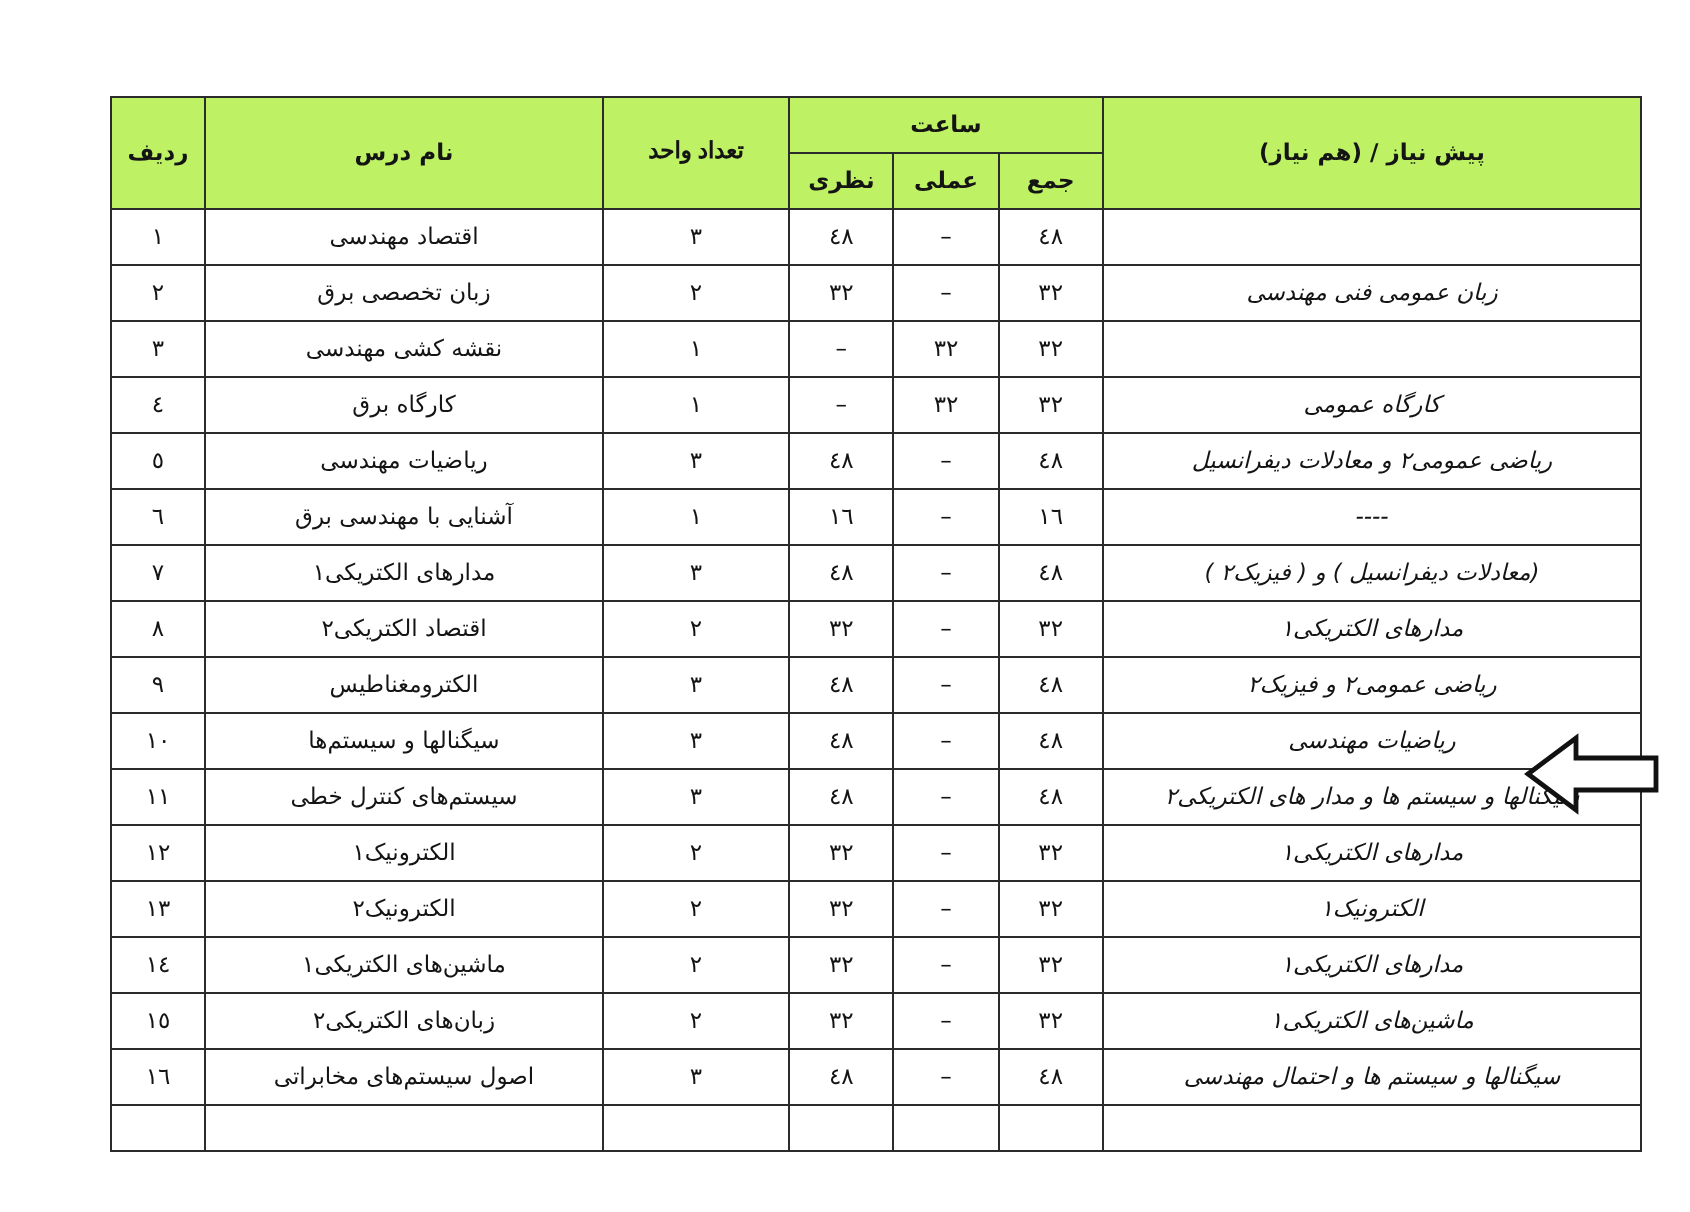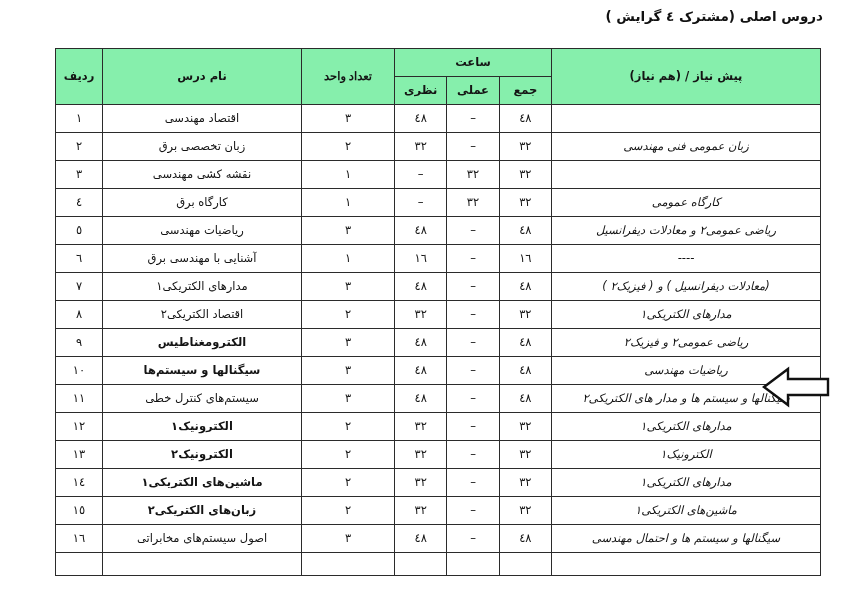--- a/index.html
+++ b/index.html
@@ -50,33 +50,33 @@
     padding: 0;
     height: 27px;
     line-height: 1.15;
     vertical-align: middle;
     overflow: hidden;
     white-space: nowrap;
   }
   table.courses thead th {
     font-weight: bold;
     font-size: 11.5px;
-    background: #86efac;
+    background: #bef264;
   }
   th.h-radif { width: 46px; }
   th.h-name  { width: 198px; }
   th.h-vahed { width: 92px; font-family: Liberation Serif, serif; }
   th.h-saat  { width: 156px; }
   th.h-pish  { width: 268px; margin-top: 20px; }
   th.sub-saat { width: 52px; height: 24px; }
   .h-top-radif, .h-top-name, .h-top-vahed, .h-top-pish { }
   td.c-name {
     font-size: 11.5px;
   }
-  td.c-name.bold { font-weight: bold; }
+  td.c-name.bold { font-weight: normal; }
   td.c-pish {
     font-size: 11px;
     text-align: center;
     font-style: italic;
   }
   td.c-num { font-size: 11.5px; }
   tr.empty-row td { height: 22px; }
   .arrow {
     position: absolute;
     top: 366px;
@@ -84,21 +84,20 @@
     width: 68px;
     height: 42px;
   }
   .arrow svg { display: block; }
 </style>
 </head>
 <body>
 
 <div id="page">
 
-  <div class="doc-title">دروس اصلی (مشترک ٤ گرایش )</div>
 
   <div class="table-wrap">
     <table class="courses">
       <thead>
         <tr>
           <th class="h-pish h-top-pish" rowspan="2">پیش نیاز / (هم نیاز)</th>
           <th class="h-saat" colspan="3">ساعت</th>
           <th class="h-vahed h-top-vahed" rowspan="2">تعداد واحد</th>
           <th class="h-name h-top-name" rowspan="2">نام درس</th>
           <th class="h-radif h-top-radif" rowspan="2">ردیف</th>

